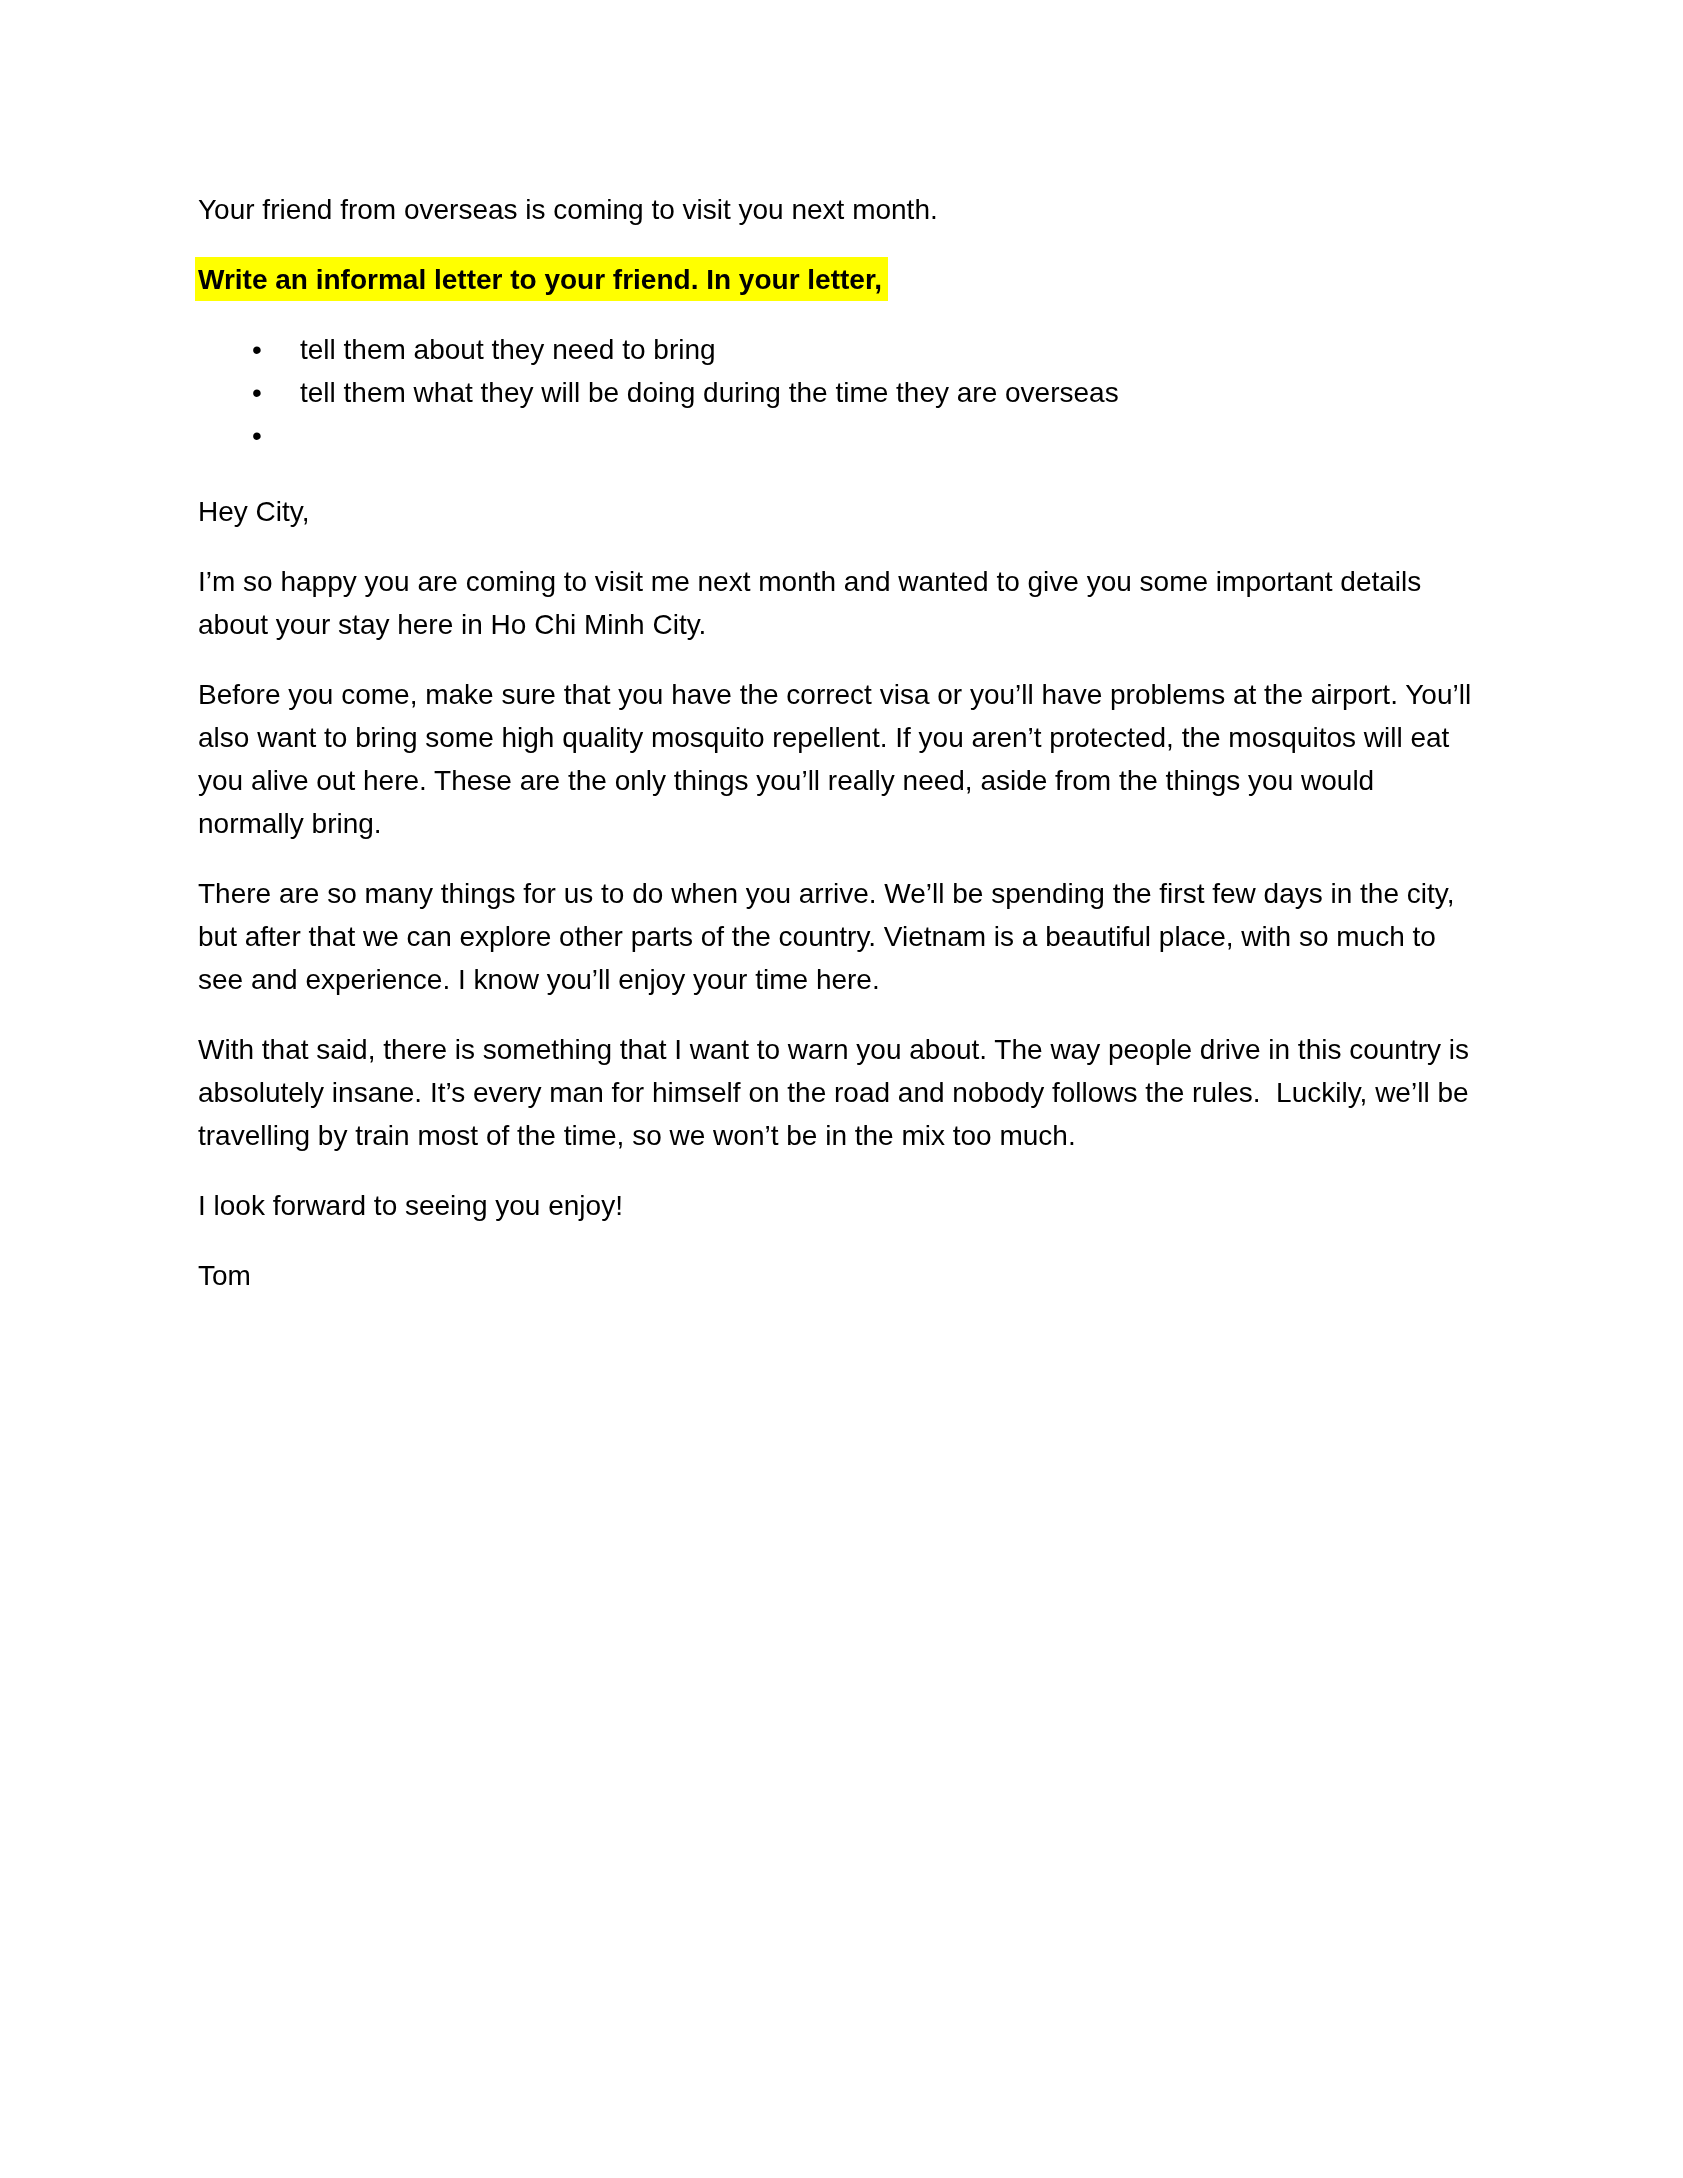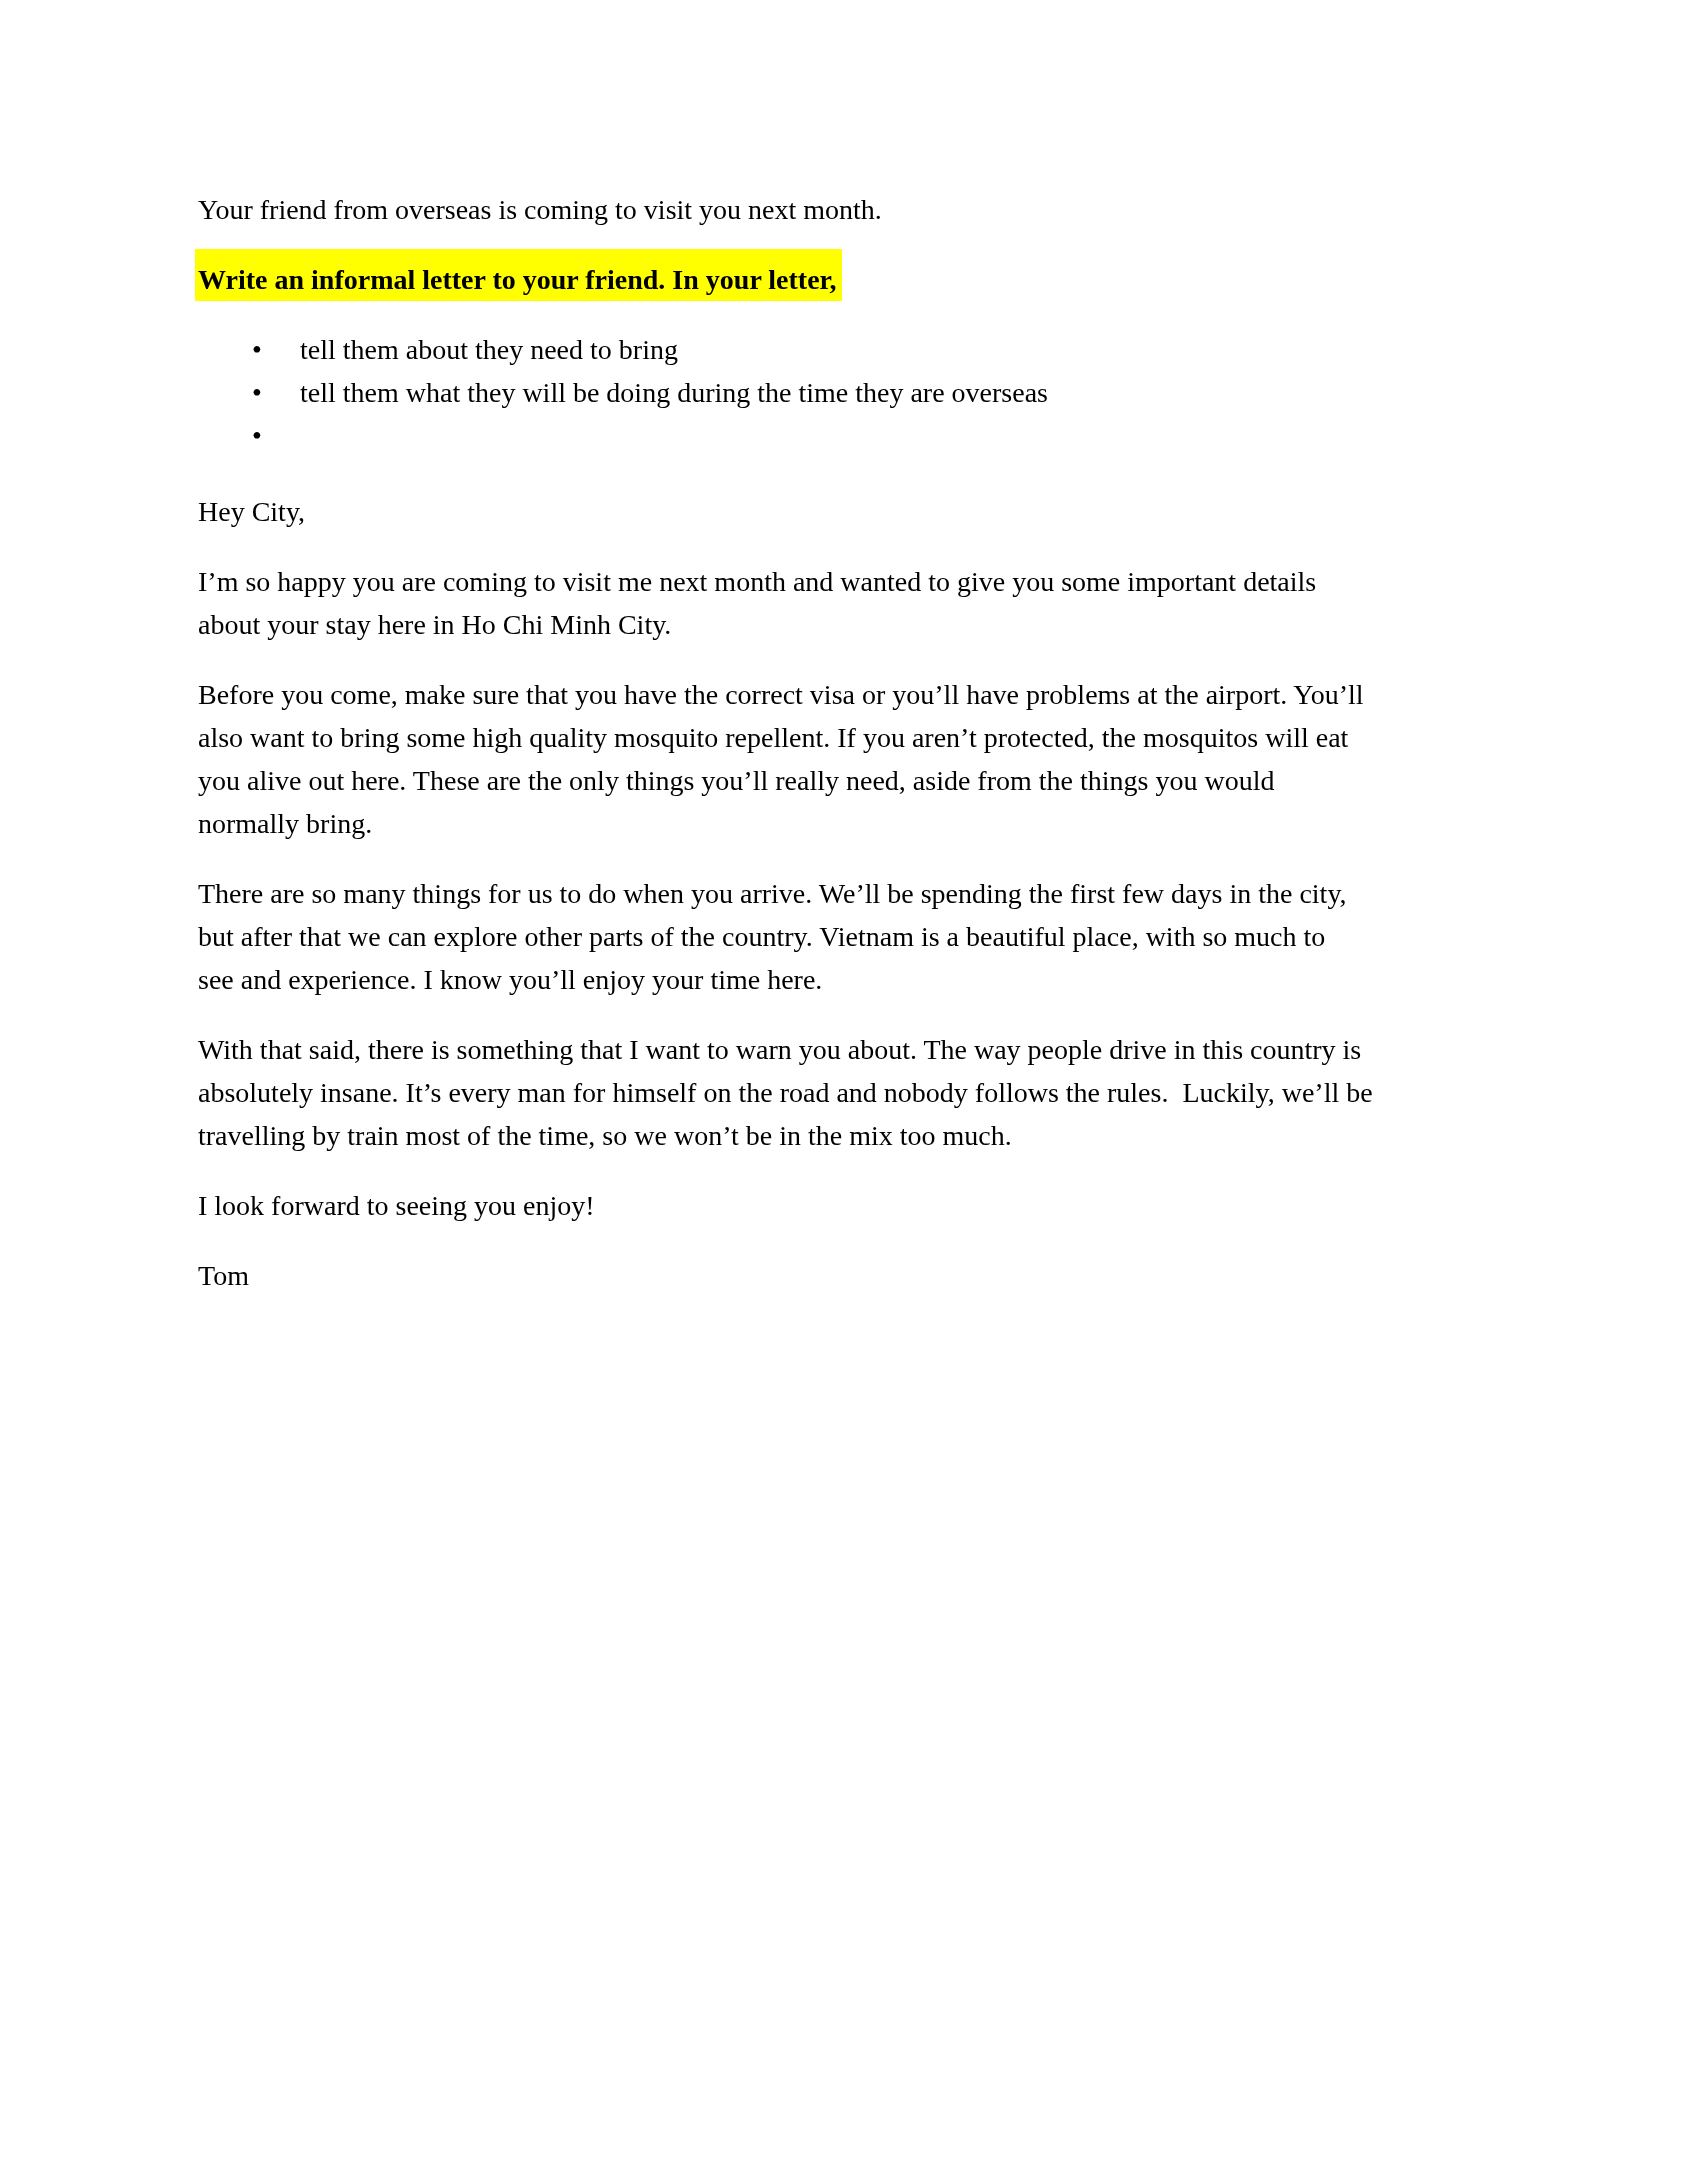--- a/index.html
+++ b/index.html
@@ -9,34 +9,33 @@
   body {
     width: 1683px;
     height: 2178px;
     background: #ffffff;
     font-family: "Liberation Sans", "DejaVu Sans", sans-serif;
     color: #000000;
     overflow: hidden;
   }
   .page-content {
     padding: 188px 158px 0 198px;
-    font-family: Liberation Serif, serif;
   }
   .para {
     margin: 0 0 27px 0;
     font-size: 28px;
     line-height: 43px;
     white-space: pre;
   }
   .heading-para {
     font-weight: 700;
   }
   .highlight {
     background: #ffff00;
-    padding: 15px 6px 6px 3px;
+    padding: 7px 6px 6px 3px;
     margin-left: -3px;
   }
   ul.bullets {
     margin: 0 0 27px 0;
     padding: 0 0 0 102px;
     list-style: none;
   }
   ul.bullets li {
     font-size: 28px;
     line-height: 43px;

